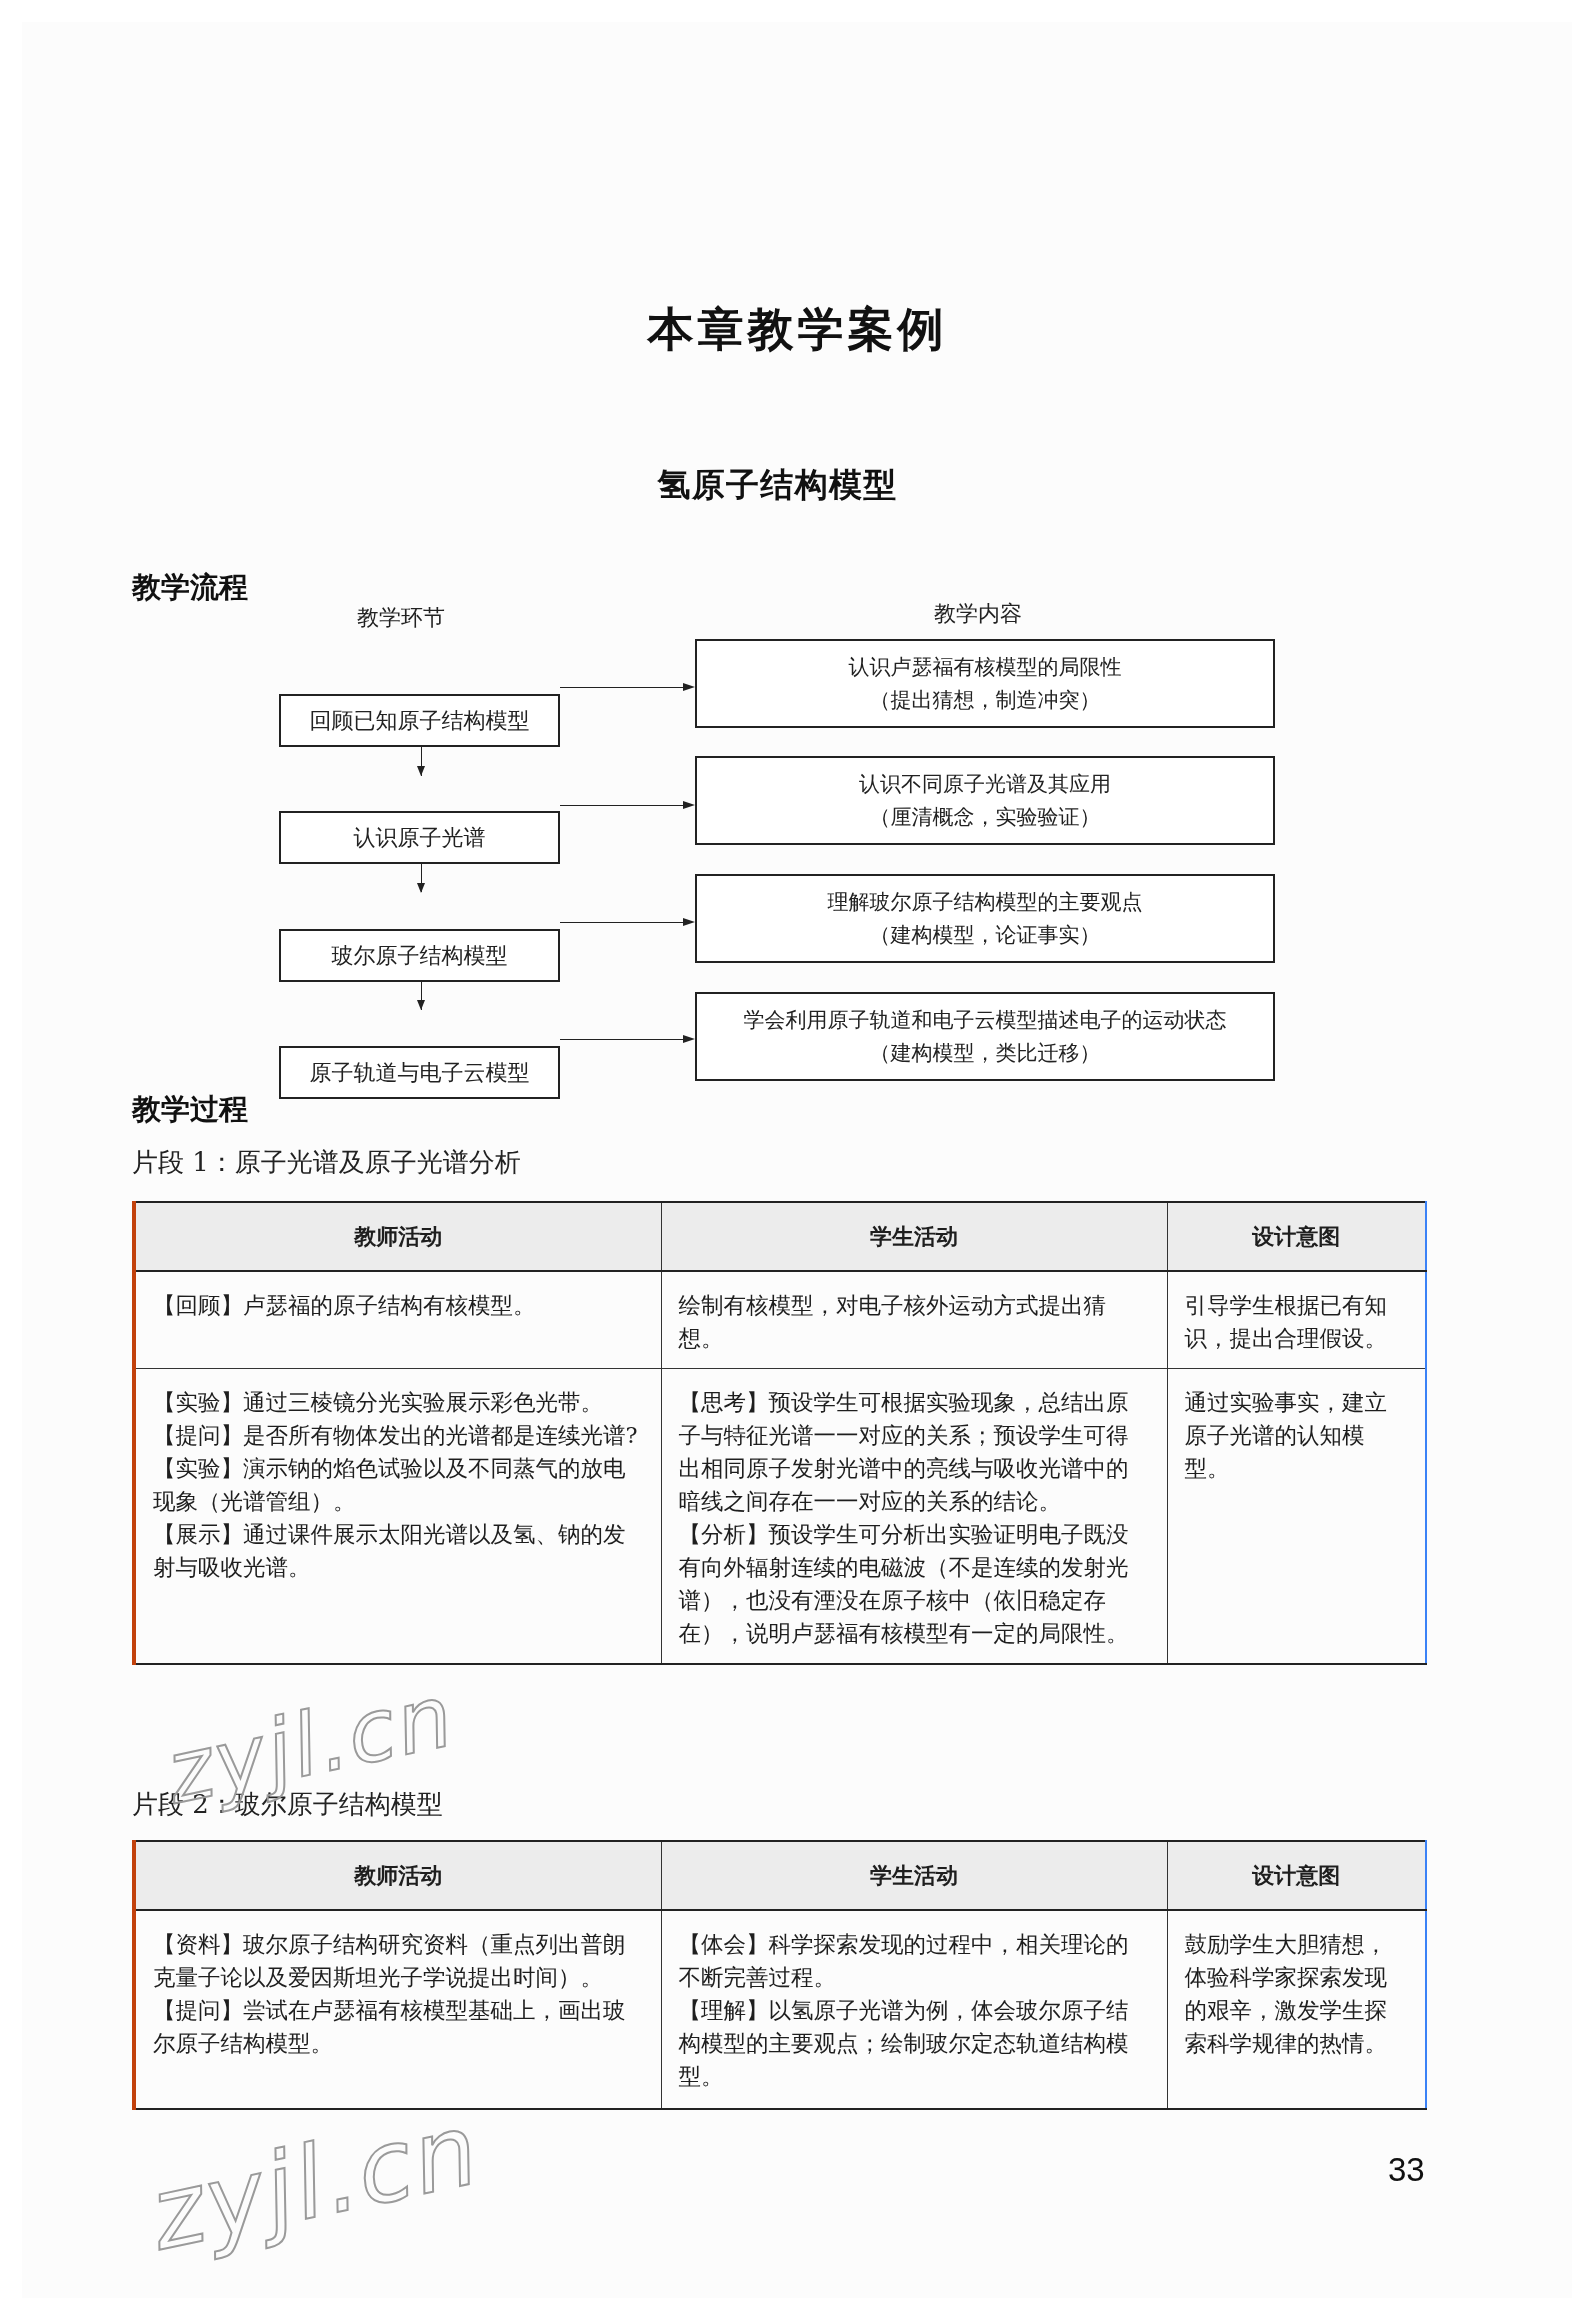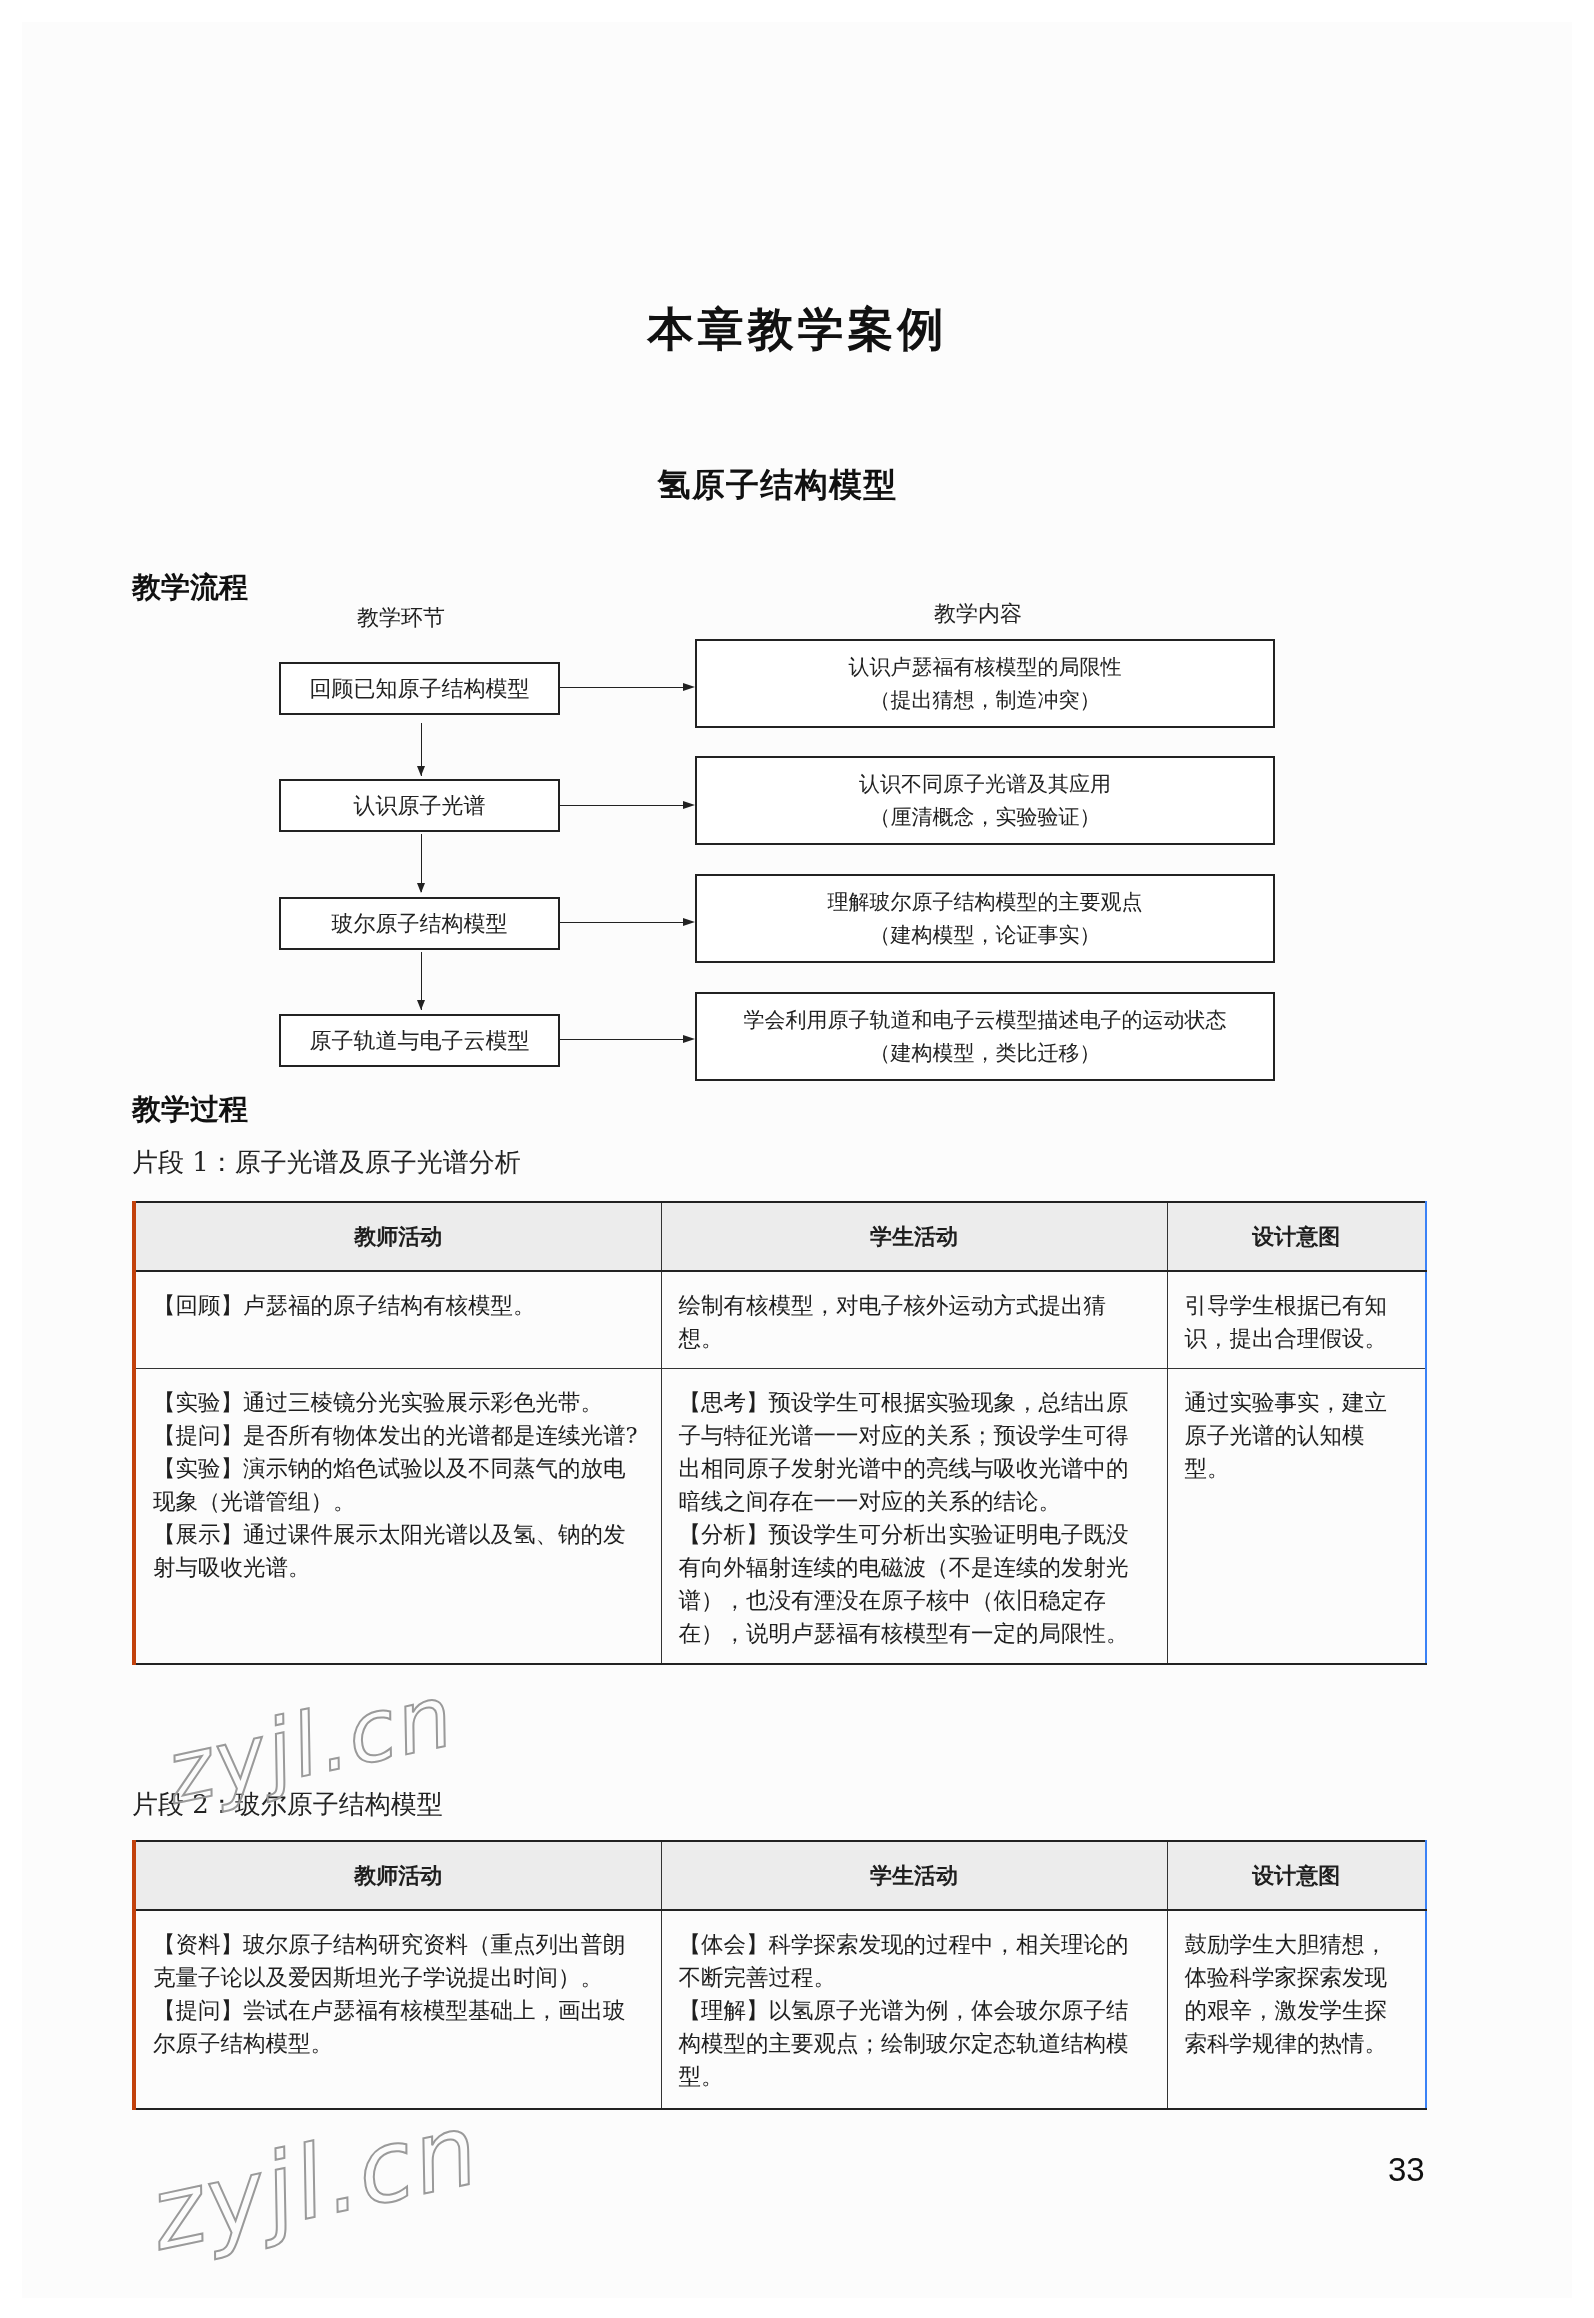--- a/index.html
+++ b/index.html
@@ -27,21 +27,21 @@
       font-size: 29px; font-weight: bold; color: #111;
     }
     .col-label {
       position: absolute; font-size: 22px; color: #222; text-align: center;
     }
 
     .flow-left {
       position: absolute; left: 279px; width: 281px; height: 53px;
       border: 2.6px solid #222; background: #fff;
       display: flex; align-items: center; justify-content: center;
-      font-size: 22px; color: #222;
+      font-size: 22px; color: #222; margin-top: 32px;
     }
     .flow-right {
       position: absolute; left: 695px; width: 580px; height: 65px;
       border: 2.6px solid #222; background: #fff;
       display: flex; flex-direction: column; align-items: center; justify-content: center;
       font-size: 21px; line-height: 33px; color: #222;
     }
     .v-line { position: absolute; width: 1.3px; background: #222; left: 421px; }
     .h-line { position: absolute; height: 1.3px; background: #222; left: 560px; width: 126px; }
     .arrow-down {

